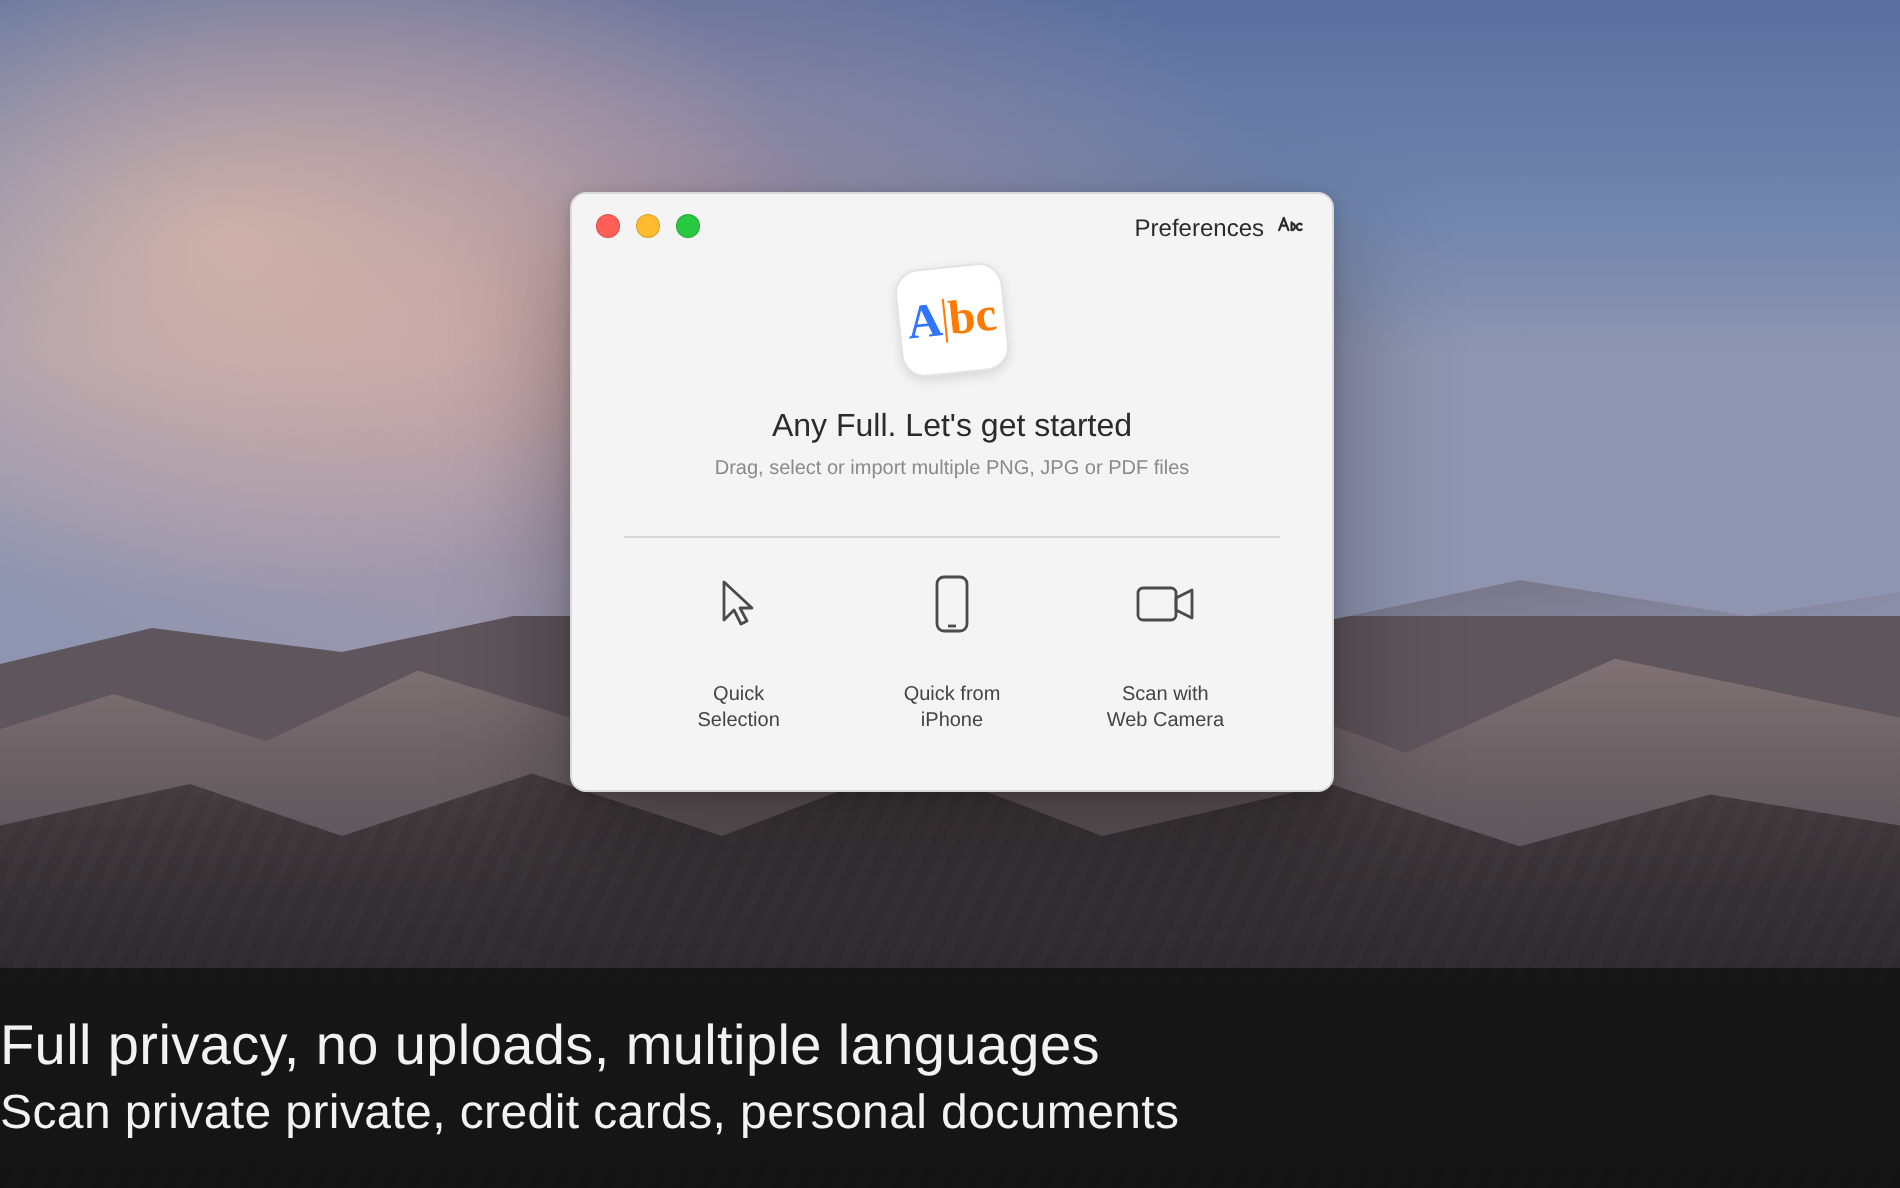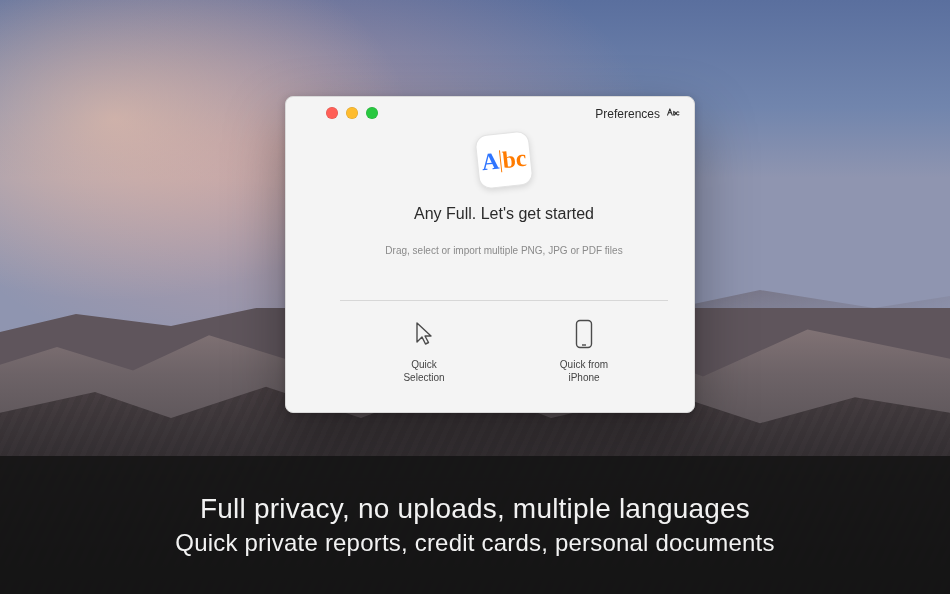--- a/index.html
+++ b/index.html
@@ -54,21 +54,20 @@
   }
 
   
   .window{
     position:absolute;left:285px;top:96px;width:380px;
     background:var(--panel-bg);
     border:1px solid var(--panel-border);
     border-radius:8px;
     box-shadow:0 25px 60px rgba(0,0,0,.35),0 2px 8px rgba(0,0,0,.18);
     padding-bottom:24px;
-    padding-left:28px;
   }
   .titlebar{position:relative;height:32px;}
   .traffic{position:absolute;left:12px;top:10px;display:flex;gap:8px;}
   .tl{width:12px;height:12px;border-radius:50%;box-shadow:inset 0 0 0 .5px rgba(0,0,0,.15);}
   .tl.close{background:var(--tl-close);}
   .tl.min{background:var(--tl-min);}
   .tl.zoom{background:var(--tl-zoom);}
   .prefs{position:absolute;right:14px;top:8px;display:flex;align-items:center;gap:6px;color:#2b2b2b;font-size:12px;cursor:default;}
   .prefs svg{width:14px;height:14px;stroke:#2b2b2b;}
   .hero{display:flex;flex-direction:column;align-items:center;padding:4px 28px 16px;}
@@ -77,33 +76,33 @@
     border:1px solid #e3e3e3;box-shadow:0 2px 6px rgba(0,0,0,.12);
     display:flex;align-items:center;justify-content:center;
     transform:rotate(-6deg);
     margin-bottom:18px;
   }
   .appicon .abc{font-family:"Marker Felt","Comic Sans MS",cursive;font-size:24px;font-weight:700;line-height:1;}
   .appicon .A{color:#2f75ff;}
   .appicon .bar{display:inline-block;width:1.4px;height:22px;background:#ff7b00;margin:0 1px -4px;}
   .appicon .bc{color:#ff7b00;}
   .title{font-size:16px;color:#2b2b2b;margin:0 0 6px;}
-  .subtitle{font-size:10px;color:var(--text-muted);margin:16px;text-align:left;}
+  .subtitle{font-size:10px;color:var(--text-muted);margin:0;text-align:left;}
   .rule{height:1px;background:var(--rule);margin:12px 26px 14px;}
   .actions{display:flex;justify-content:space-between;padding:0 30px;}
-  .action{flex:1;display:flex;flex-direction:column;align-items:center;gap:9px;color:var(--text-dark);cursor:default;padding:4px 0;}
+  .action{flex:1;display:flex;flex-direction:column;align-items:center;gap:24px;color:var(--text-dark);cursor:default;padding:4px 0;}
   .action .ico{height:30px;display:flex;align-items:center;justify-content:center;color:var(--text-icon);}
   .action .ico svg{stroke:currentColor;fill:none;stroke-width:1.4;}
   .action .lbl{font-size:10px;line-height:1.3;text-align:center;white-space:pre-line;color:#444;}
 
   
   .caption{
-    position:absolute;left:0;bottom:0;width:100%;height:138px;
+    position:absolute;left:0;bottom:0;width:100%;height:110px;
     background:rgba(18,18,18,.82);
-    display:flex;flex-direction:column;align-items:center;justify-content:center;
+    display:flex;flex-direction:column;justify-content:center;
     color:#f2f2f2;
     gap:4px;
   }
   .caption .line1{font-size:28px;font-weight:300;letter-spacing:.2px;}
   .caption .line2{font-size:24px;font-weight:300;letter-spacing:.2px;}
 </style>
 </head>
 <body>
 
 <div class="desktop">
@@ -159,22 +158,32 @@
         <span class="ico">
           <svg width="20" height="30" viewBox="0 0 20 30">
             <rect x="2.5" y="1.5" width="15" height="27" rx="3.5"></rect>
             <line x1="8" y1="26" x2="12" y2="26"></line>
           </svg>
         </span>
         <span class="lbl">Quick from
 iPhone</span>
       </div>
 
+      <div class="action">
+        <span class="ico">
+          <svg width="32" height="22" viewBox="0 0 32 22">
+            <rect x="2" y="3" width="19" height="16" rx="2.5"></rect>
+            <path d="M21 8 L29 4 L29 18 L21 14 Z" stroke-linejoin="round"></path>
+          </svg>
+        </span>
+        <span class="lbl">Scan with
+Web Camera</span>
+      </div>
 
 
     </div>
   </div>
 
   <div class="caption">
     <div class="line1">Full privacy, no uploads, multiple languages</div>
-    <div class="line2">Quick private reports, credit cards, personal documents</div>
+    <div class="line2">Scan private private, credit cards, personal documents</div>
   </div>
 </div>
 
 </body></html>

